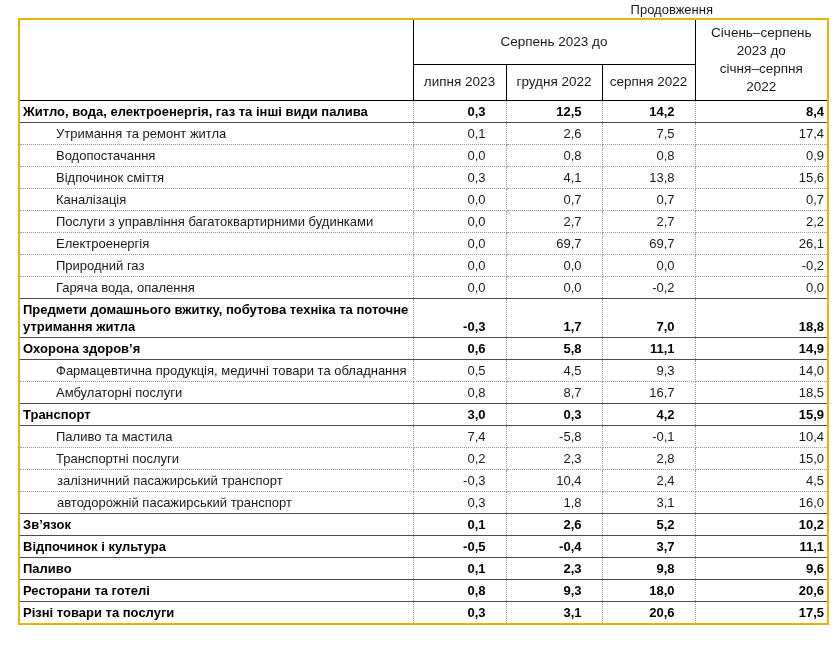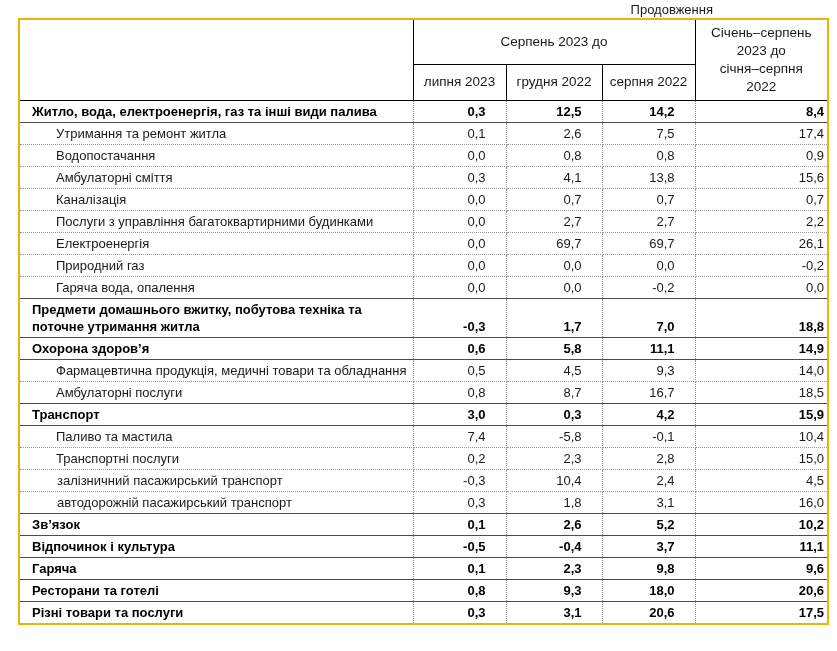--- a/index.html
+++ b/index.html
@@ -66,21 +66,21 @@
   td.c-val {
     text-align: right;
     padding-right: 20px;
   }
   td.c-val-last {
     text-align: right;
     padding-right: 3px;
   }
   tr.bold td { font-weight: bold; color: #000; }
   tr.rule td { border-top: 1px solid #4d4d4d; }
-  td.ind0 { padding-left: 12px; }
+  td.ind0 { padding-left: 3px; }
   td.ind1 { padding-left: 36px; }
   td.ind2 { padding-left: 37px; }
 </style>
 </head>
 <body>
 
 <div class="page">
 
   <div class="continuation">Продовження</div>
 
@@ -123,21 +123,21 @@
       <td class="c-val-last">17,4</td>
     </tr>
         <tr>
       <td class="c-label ind1">Водопостачання</td>
       <td class="c-val">0,0</td>
       <td class="c-val">0,8</td>
       <td class="c-val">0,8</td>
       <td class="c-val-last">0,9</td>
     </tr>
         <tr>
-      <td class="c-label ind1">Амбулаторні сміття</td>
+      <td class="c-label ind1">Відпочинок сміття</td>
       <td class="c-val">0,3</td>
       <td class="c-val">4,1</td>
       <td class="c-val">13,8</td>
       <td class="c-val-last">15,6</td>
     </tr>
         <tr>
       <td class="c-label ind1">Каналізація</td>
       <td class="c-val">0,0</td>
       <td class="c-val">0,7</td>
       <td class="c-val">0,7</td>
@@ -242,21 +242,21 @@
       <td class="c-val-last">10,2</td>
     </tr>
         <tr class="bold rule">
       <td class="c-label ind0">Відпочинок і культура</td>
       <td class="c-val">-0,5</td>
       <td class="c-val">-0,4</td>
       <td class="c-val">3,7</td>
       <td class="c-val-last">11,1</td>
     </tr>
         <tr class="bold rule">
-      <td class="c-label ind0">Гаряча</td>
+      <td class="c-label ind0">Паливо</td>
       <td class="c-val">0,1</td>
       <td class="c-val">2,3</td>
       <td class="c-val">9,8</td>
       <td class="c-val-last">9,6</td>
     </tr>
         <tr class="bold rule">
       <td class="c-label ind0">Ресторани та готелі</td>
       <td class="c-val">0,8</td>
       <td class="c-val">9,3</td>
       <td class="c-val">18,0</td>

